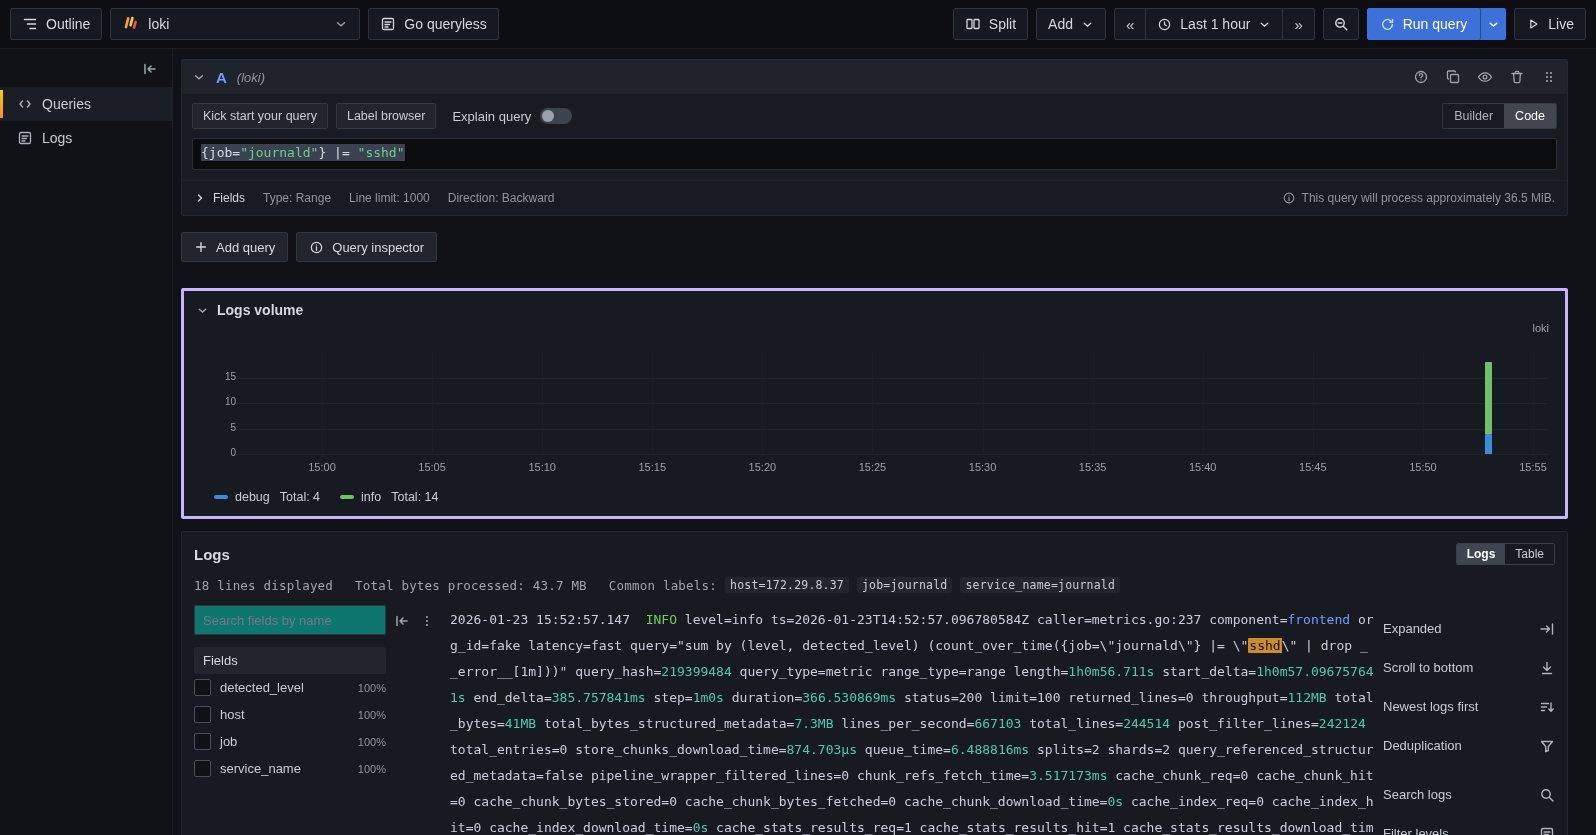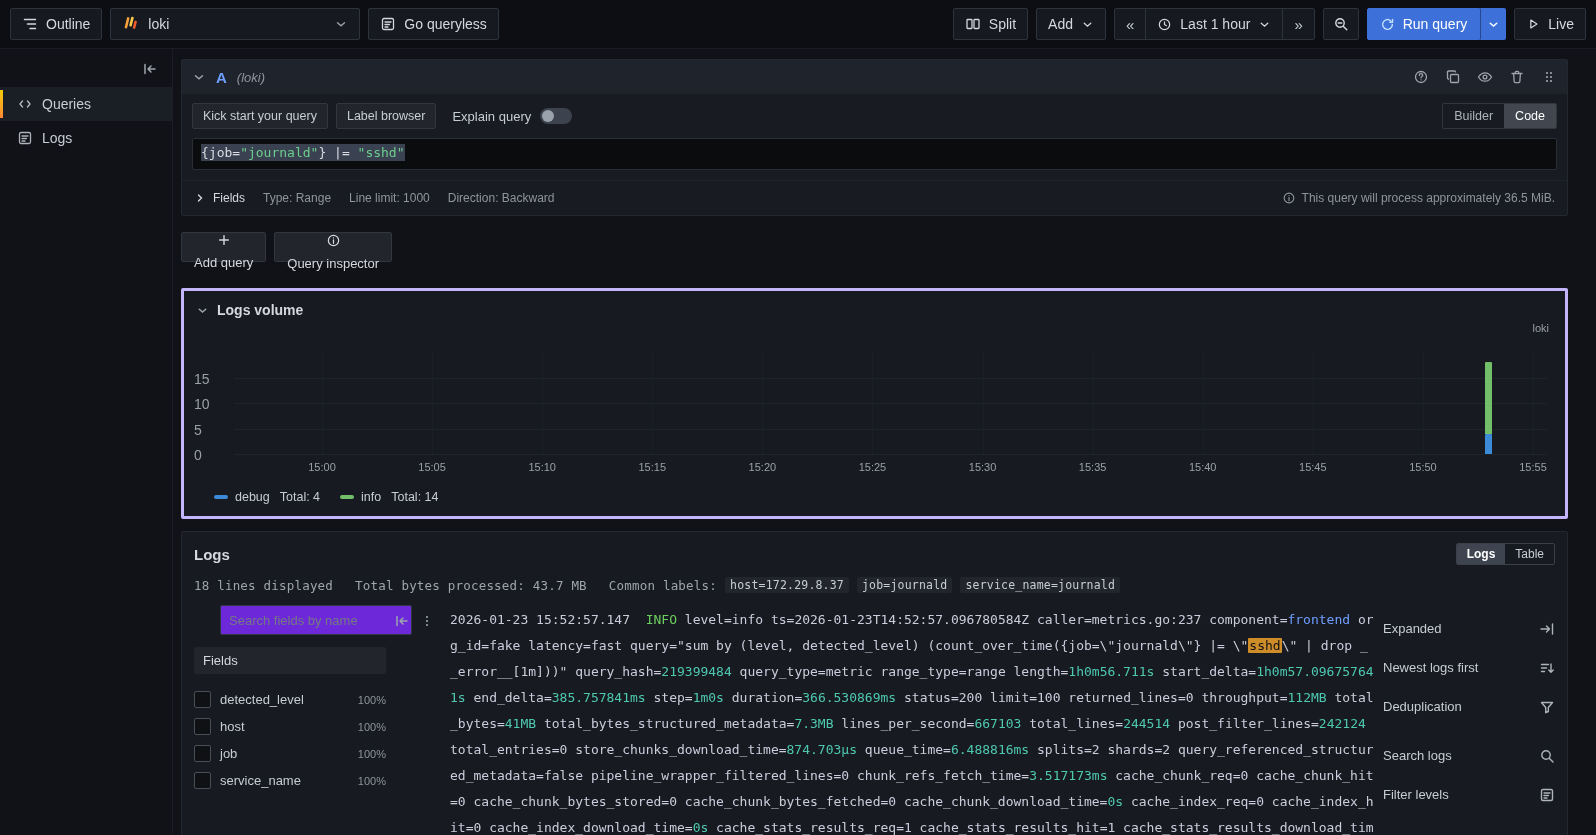--- a/index.html
+++ b/index.html
@@ -66,31 +66,31 @@
   .code-sel{background:#3a4150;padding:1px 0;}
   .tok-d{color:#d8dce2;}
   .tok-s{color:#6ccf8e;}
   .opts-row{display:flex;align-items:center;gap:18px;padding:10px 12px;font-size:12px;color:#8e949e;
             border-top:1px solid #1e222a;}
   .opts-label{display:flex;align-items:center;gap:7px;color:#d5d8dd;font-weight:500;cursor:pointer;}
   .opts-hint{margin-left:auto;display:flex;align-items:center;gap:6px;color:#8e949e;}
 
   .actions{display:flex;gap:8px;margin-top:16px;}
   .abtn{display:inline-flex;align-items:center;gap:8px;height:30px;padding:0 12px;
-        background:#22252b;border:1px solid #31363f;border-radius:2px;font-size:13px;color:#d5d8dd;cursor:pointer;flex-direction:column;}
+        background:#22252b;border:1px solid #31363f;border-radius:2px;font-size:13px;color:#d5d8dd;cursor:pointer;}
 
   
   .panel{margin-top:26px;background:#171a20;border:3px solid #c4b5fd;border-radius:2px;}
   .lv-header{display:flex;align-items:center;gap:8px;padding:11px 12px 4px;
              font-size:14px;font-weight:700;color:#d5d8dd;cursor:pointer;}
   .lv-chart{position:relative;height:160px;margin:0 10px;}
   .series-label{position:absolute;top:0;right:6px;font-size:11px;color:#9aa0a6;}
   .hgrid{position:absolute;height:1px;background:#1f232b;}
   .vgrid{position:absolute;width:1px;background:#1b1f27;}
-  .ytick{position:absolute;left:0;width:30px;text-align:left;font-size:14px;color:#9aa0a6;}
+  .ytick{position:absolute;left:12px;width:30px;text-align:right;font-size:10px;color:#9aa0a6;}
   .xtick{position:absolute;width:48px;text-align:center;font-size:11px;color:#9aa0a6;}
   .bar{position:absolute;border-radius:1px 1px 0 0;}
   .lv-legend{display:flex;align-items:center;gap:20px;padding:8px 12px 12px 30px;font-size:12.5px;color:#c7cdd4;}
   .legend-item{display:flex;align-items:center;cursor:pointer;}
   .swatch{width:14px;height:4px;border-radius:2px;display:inline-block;margin-right:7px;}
   .lg-label{margin-right:10px;}
   .lg-total{color:#c7cdd4;}
 
   
   .logs-panel{margin-top:12px;background:#171a20;border:1px solid #23272f;border-radius:2px;
@@ -100,25 +100,25 @@
   .view-toggle{margin-left:auto;display:flex;border:1px solid #3a3f48;border-radius:2px;overflow:hidden;font-size:12px;}
   .vt{padding:3px 10px;color:#c7cdd4;cursor:pointer;}
   .vt.active{background:#3e4450;color:#fff;font-weight:700;}
   .logs-meta{display:flex;align-items:center;gap:22px;padding:4px 12px 12px;
              font:12.5px "DejaVu Sans Mono",monospace;color:#9da5ad;letter-spacing:.2px;}
   .meta-labels{display:flex;align-items:center;gap:8px;}
   .lbl-badge{background:#22252b;padding:1px 5px;border-radius:2px;font-size:11.5px;color:#c7cdd4;}
 
   .logs-body{display:flex;gap:8px;padding:0 12px;}
   .fields-col{width:192px;flex:none;}
-  .fields-search{width:100%;height:30px;background:#6d28d9;border:1px solid #31363f;border-radius:2px;
-                 color:#c7cdd4;padding:8px 8px;font-size:13px;box-sizing:border-box;outline:none;margin-left:26px;}
+  .fields-search{width:100%;height:30px;background:#0f766e;border:1px solid #31363f;border-radius:2px;
+                 color:#c7cdd4;padding:8px 8px;font-size:13px;box-sizing:border-box;outline:none;}
   .fields-search::placeholder{color:#757a82;}
   .fields-header{margin-top:12px;background:#22252b;padding:6px 9px;font-size:13px;color:#d5d8dd;border-radius:2px;}
-  .fields-list{margin-top:12px;}
+  .fields-list{}
   .field-row{display:flex;align-items:center;gap:9px;height:27px;font-size:13px;color:#c7cdd4;}
   .checkbox{width:15px;height:15px;border:1px solid #4a4f57;border-radius:2px;background:#0f1115;flex:none;cursor:pointer;}
   .pct{margin-left:auto;font-size:11px;color:#8e949e;}
 
   .gutter-col{width:48px;flex:none;display:flex;gap:10px;padding-top:8px;color:#9da5ad;align-items:flex-start;}
   .gutter-col .icon{cursor:pointer;}
 
   .log-col{flex:1;min-width:0;font:13px/26px "DejaVu Sans Mono",monospace;color:#ccccdc;
            word-break:break-all;white-space:pre-wrap;padding-top:2px;}
   .sg-d{color:#ccccdc;}
@@ -533,20 +533,28 @@
           <div class="controls-col">
               <div class="ctrl-row">
                 <span>Expanded</span>
                 <span class="icon">
                   <svg width="16" height="16" viewBox="0 0 16 16" fill="none" stroke="currentColor" stroke-width="1.4" stroke-linecap="round" stroke-linejoin="round">
                     <path d="M2 8h8M7.5 5l3 3-3 3M13.5 3v10"></path>
                   </svg>
                 </span>
               </div>
               <div class="ctrl-row">
+                <span>Scroll to bottom</span>
+                <span class="icon">
+                  <svg width="16" height="16" viewBox="0 0 16 16" fill="none" stroke="currentColor" stroke-width="1.4" stroke-linecap="round" stroke-linejoin="round">
+                    <path d="M8 2.5v8M4.5 7L8 10.5 11.5 7M3.5 13.5h9"></path>
+                  </svg>
+                </span>
+              </div>
+              <div class="ctrl-row">
                 <span>Newest logs first</span>
                 <span class="icon">
                   <svg width="16" height="16" viewBox="0 0 16 16" fill="none" stroke="currentColor" stroke-width="1.4" stroke-linecap="round" stroke-linejoin="round">
                     <path d="M2.5 4.5h7M2.5 8h5M2.5 11.5h3M12 4v8M9.8 10l2.2 2.2L14.2 10"></path>
                   </svg>
                 </span>
               </div>
               <div class="ctrl-row">
                 <span>Deduplication</span>
                 <span class="icon">

